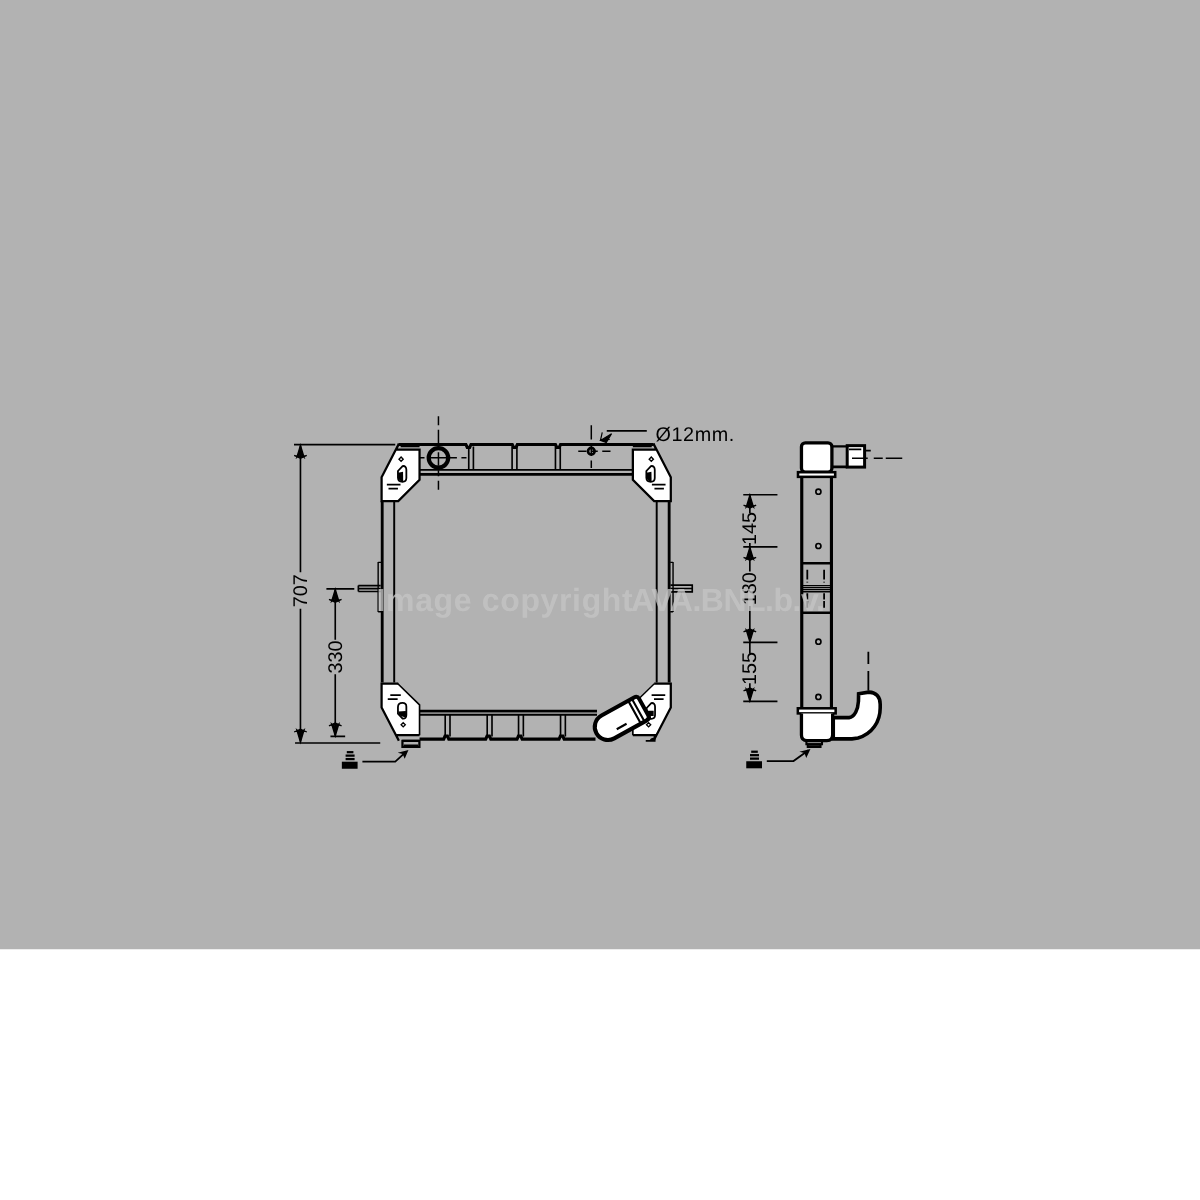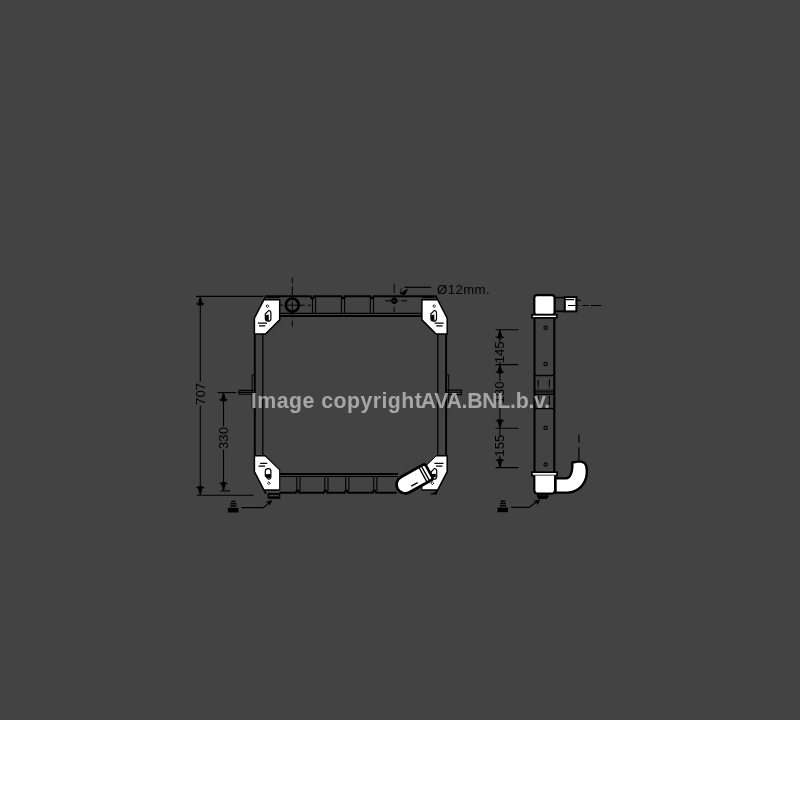--- a/index.html
+++ b/index.html
@@ -1,16 +1,16 @@
 <!DOCTYPE html>
 <html><head>
 <meta charset="utf-8">
 <style>
   html,body{margin:0;padding:0;background:#ffffff;}
-  .wrap{width:800px;height:720px;position:relative;background:#a21caf;overflow:hidden;filter:grayscale(100%);}
+  .wrap{width:800px;height:633px;position:relative;background:#eab308;overflow:hidden;filter:grayscale(100%);}
   svg{position:absolute;left:0;top:0;}
   text{font-family:"Liberation Sans", sans-serif;}
 </style>
 </head>
 <body>
 <div class="wrap">
 <svg width="800" height="800" viewBox="0 0 800 800" fill="none" stroke-linecap="butt">
 <g stroke="#000000">
 
 <path d="M265.8,296.3 H310.6 l0.9,2 h1.6 l0.9,-2 H341.5 l0.9,2 h1.6 l0.9,-2 H370.3 l0.9,2 h1.6 l0.9,-2 H435.8" stroke-width="2.1"></path>

